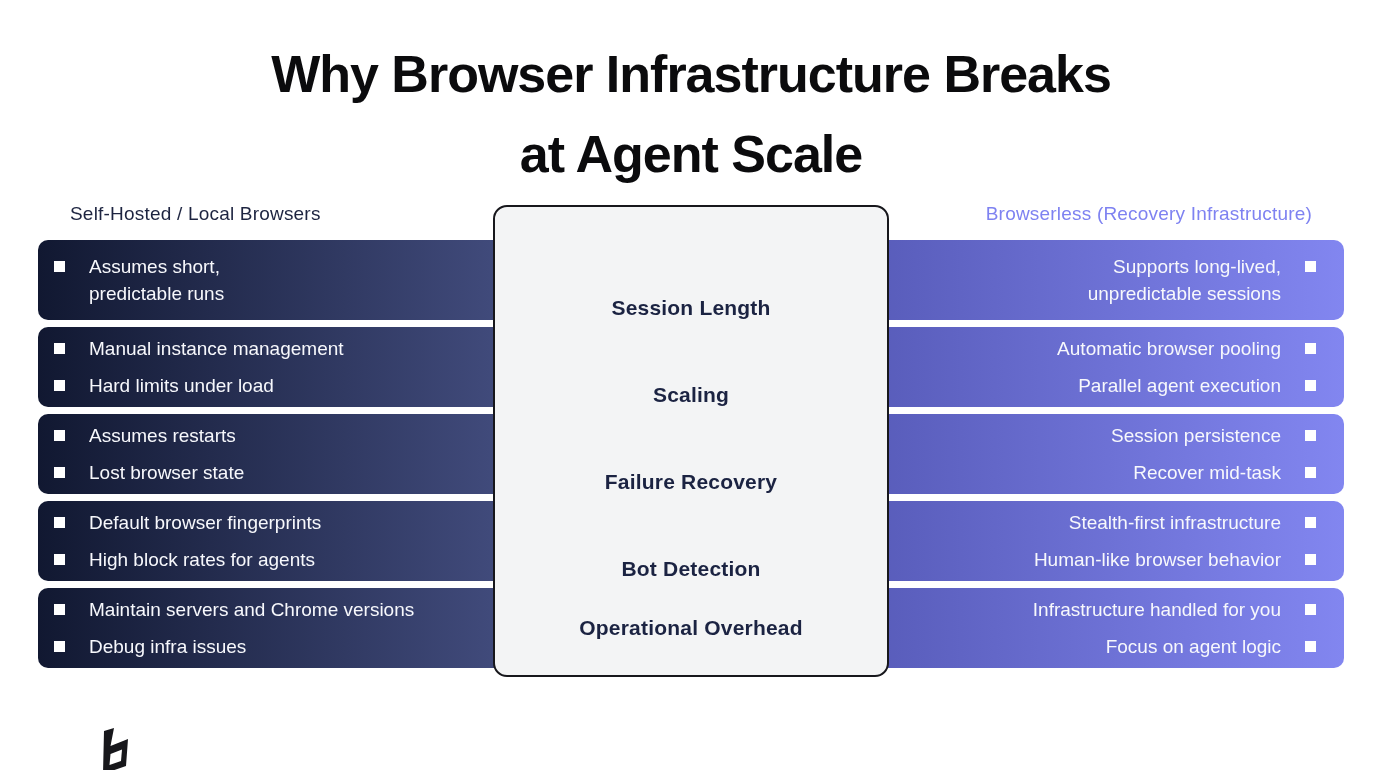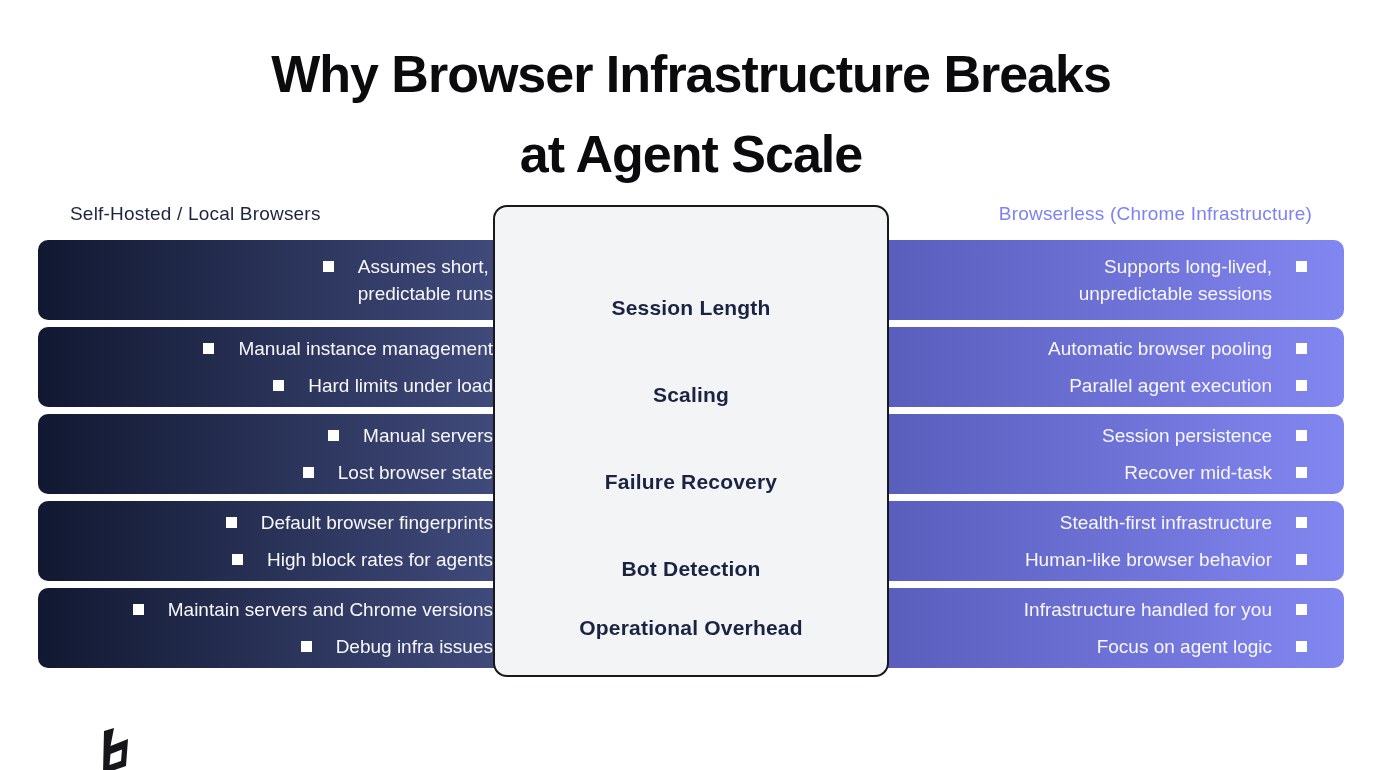--- a/index.html
+++ b/index.html
@@ -36,22 +36,22 @@
     background:linear-gradient(90deg,var(--lg0),var(--lg1));
   }
   .bar-right{
     right:0;width:462px;border-radius:0 10px 10px 0;
     background:linear-gradient(90deg,var(--rg0),var(--rg1));
   }
   .side{
     position:absolute;top:0;bottom:0;width:455px;
     display:flex;flex-direction:column;justify-content:center;gap:10px;
   }
-  .side.left{left:0;padding-left:32px;align-items:flex-end;}
-  .side.right{right:0;padding-right:37px;align-items:flex-end;}
+  .side.left{left:0;padding-left:16px;align-items:flex-start;}
+  .side.right{right:0;padding-right:28px;align-items:flex-end;}
   .item{display:flex;align-items:flex-start;}
   .item-text{
     font-size:19px;line-height:27px;color:var(--bartext);white-space:pre-line;
   }
   .item.left .item-text{text-align:left;margin-left:24px;}
   .item.right .item-text{text-align:right;margin-right:24px;}
   .bullet{
     width:11px;height:11px;background:#ffffff;flex:0 0 auto;margin-top:8px;
   }
   .card{
@@ -75,21 +75,21 @@
 <body>
 
 <div class="board">
 
   <div class="title">
     <div>Why Browser Infrastructure Breaks</div>
     <div>at Agent Scale</div>
   </div>
 
   <div class="col-header left">Self-Hosted / Local Browsers</div>
-  <div class="col-header right">Browserless (Chrome Infrastructure)</div>
+  <div class="col-header right">Browserless (Recovery Infrastructure)</div>
 
   <div class="rows-layer">
       <div class="row">
         <div class="bar bar-left"></div>
         <div class="bar bar-right"></div>
         <div class="side left">
           <div class="item left">
             <span class="bullet"></span>
             <span class="item-text">Assumes short,
 predictable runs</span>
@@ -126,21 +126,21 @@
             <span class="bullet"></span>
           </div>
         </div>
       </div>
       <div class="row">
         <div class="bar bar-left"></div>
         <div class="bar bar-right"></div>
         <div class="side left">
           <div class="item left">
             <span class="bullet"></span>
-            <span class="item-text">Manual servers</span>
+            <span class="item-text">Assumes restarts</span>
           </div>
           <div class="item left">
             <span class="bullet"></span>
             <span class="item-text">Lost browser state</span>
           </div>
         </div>
         <div class="side right">
           <div class="item right">
             <span class="item-text">Session persistence</span>
             <span class="bullet"></span>

